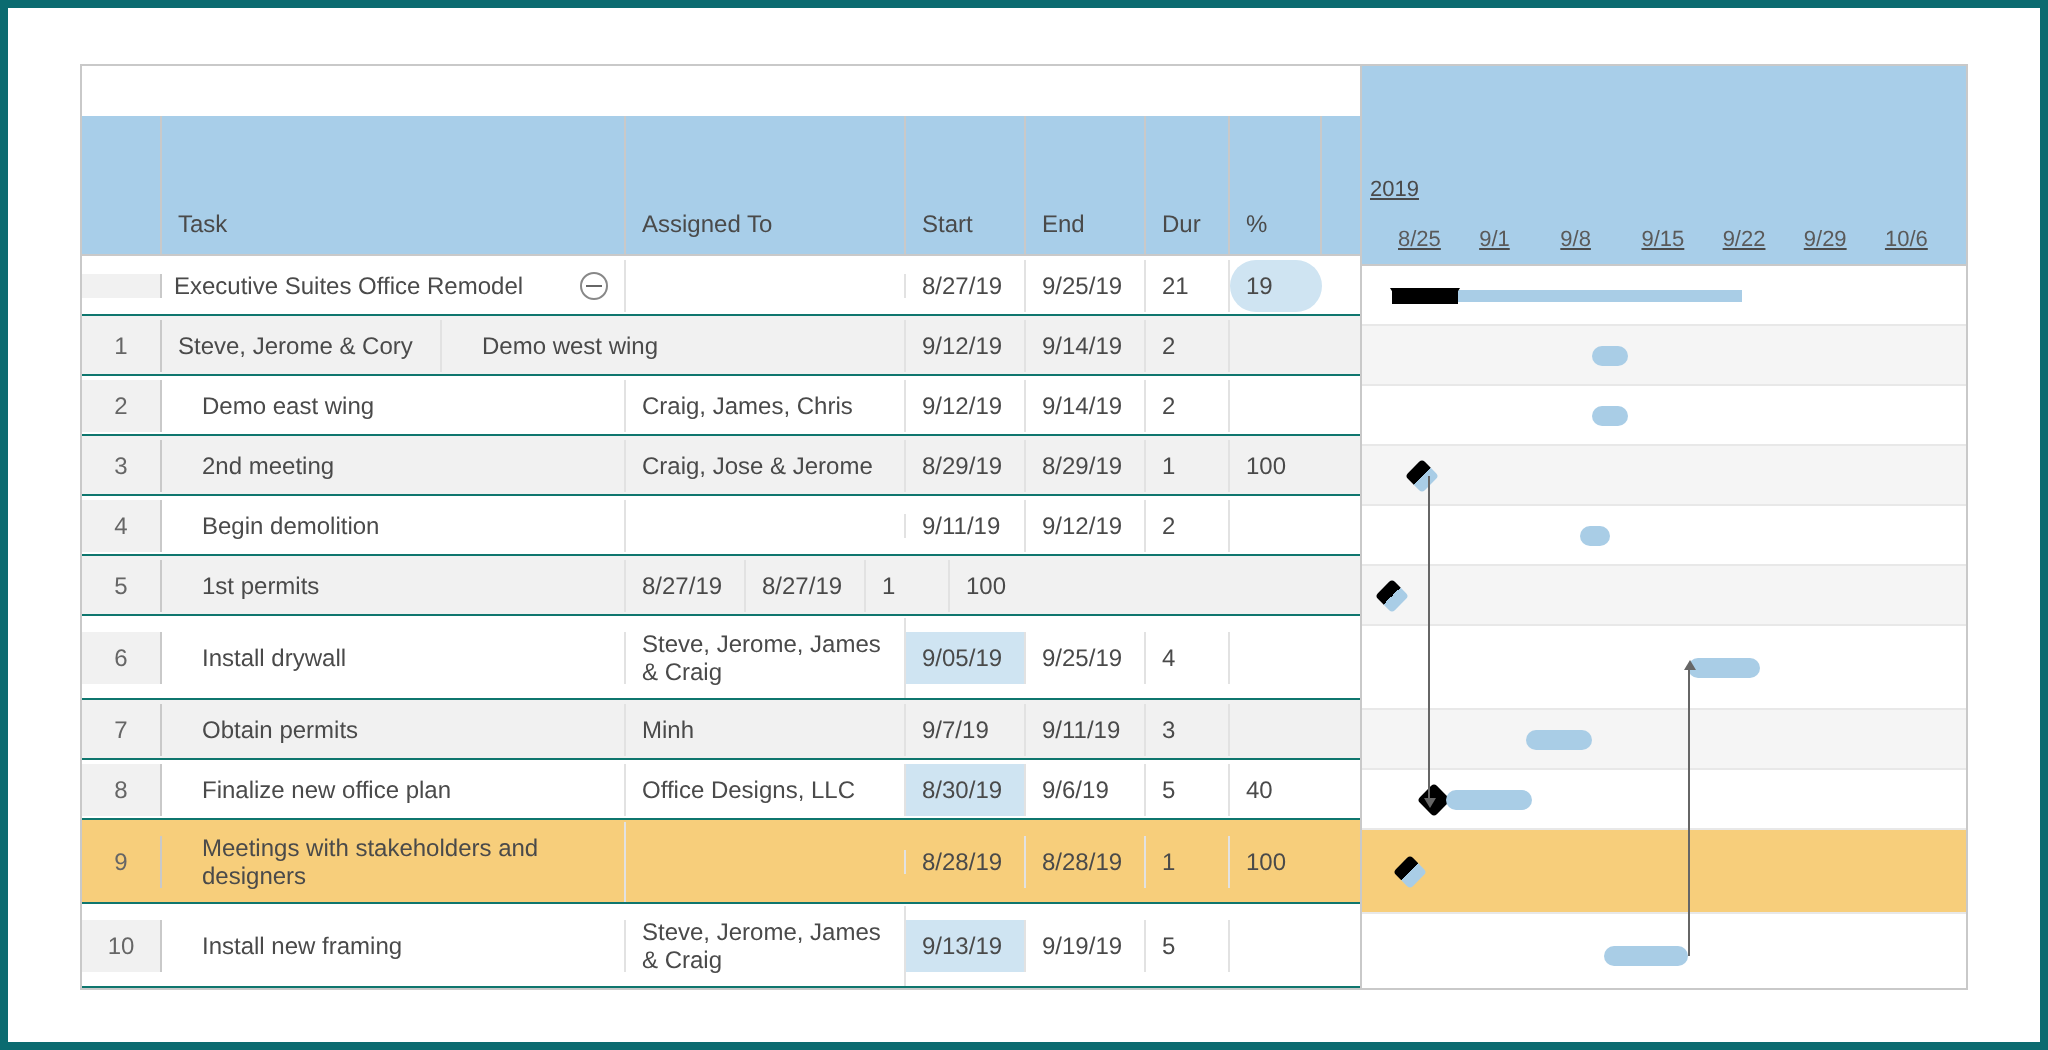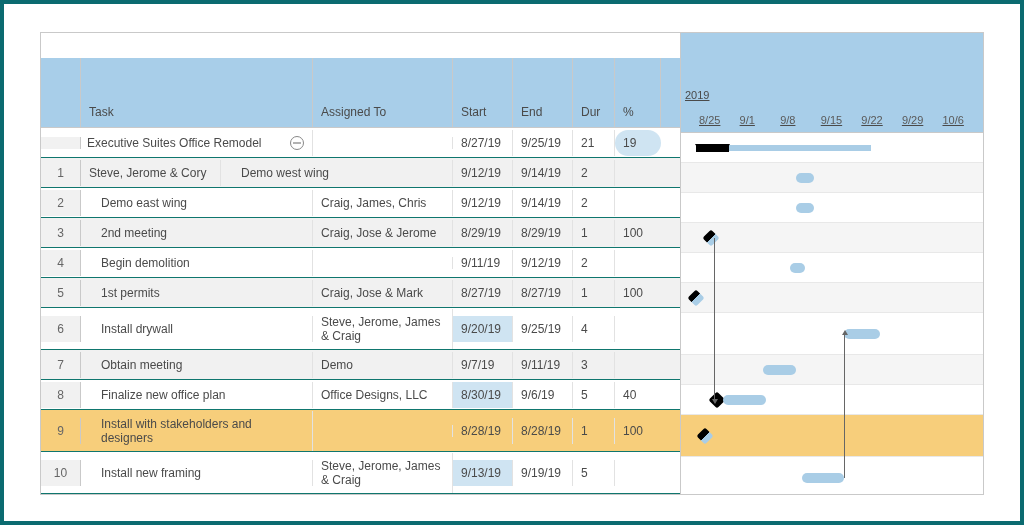--- a/index.html
+++ b/index.html
@@ -306,63 +306,62 @@
             <div class="cell col-start">9/11/19</div>
             <div class="cell col-end">9/12/19</div>
             <div class="cell col-dur">2</div>
             <div class="cell col-pct"></div>
           </div>
           <div class="row alt">
             <div class="cell col-num">5</div>
             <div class="cell col-task indent-1">
               <span>1st permits</span>
             </div>
-            <div class="cell col-assn">Craig, Jose &amp; Mark</div>
             <div class="cell col-start">8/27/19</div>
             <div class="cell col-end">8/27/19</div>
             <div class="cell col-dur">1</div>
             <div class="cell col-pct">100</div>
           </div>
           <div class="row" style="min-height: 42px;">
             <div class="cell col-num">6</div>
             <div class="cell col-task indent-1">
               <span>Install drywall</span>
             </div>
             <div class="cell col-assn">Steve, Jerome, James &amp; Craig</div>
-            <div class="cell col-start hl">9/20/19</div>
+            <div class="cell col-start hl">9/05/19</div>
             <div class="cell col-end">9/25/19</div>
             <div class="cell col-dur">4</div>
             <div class="cell col-pct"></div>
           </div>
           <div class="row alt">
             <div class="cell col-num">7</div>
             <div class="cell col-task indent-1">
-              <span>Obtain meeting</span>
-            </div>
-            <div class="cell col-assn">Demo</div>
+              <span>Obtain permits</span>
+            </div>
+            <div class="cell col-assn">Minh</div>
             <div class="cell col-start">9/7/19</div>
             <div class="cell col-end">9/11/19</div>
             <div class="cell col-dur">3</div>
             <div class="cell col-pct"></div>
           </div>
           <div class="row">
             <div class="cell col-num">8</div>
             <div class="cell col-task indent-1">
               <span>Finalize new office plan</span>
             </div>
             <div class="cell col-assn">Office Designs, LLC</div>
             <div class="cell col-start hl">8/30/19</div>
             <div class="cell col-end">9/6/19</div>
             <div class="cell col-dur">5</div>
             <div class="cell col-pct">40</div>
           </div>
           <div class="row sel" style="min-height: 42px;">
             <div class="cell col-num">9</div>
             <div class="cell col-task indent-1">
-              <span>Install with stakeholders and designers</span>
+              <span>Meetings with stakeholders and designers</span>
             </div>
             <div class="cell col-assn"></div>
             <div class="cell col-start">8/28/19</div>
             <div class="cell col-end">8/28/19</div>
             <div class="cell col-dur">1</div>
             <div class="cell col-pct">100</div>
           </div>
           <div class="row" style="min-height: 42px;">
             <div class="cell col-num">10</div>
             <div class="cell col-task indent-1">

